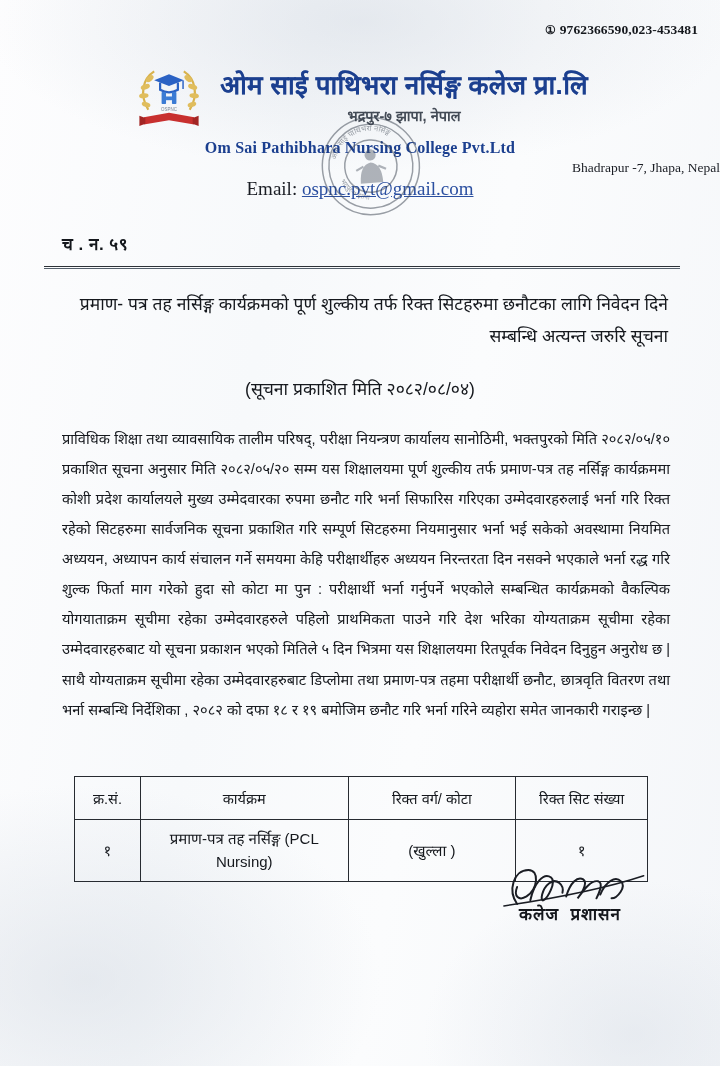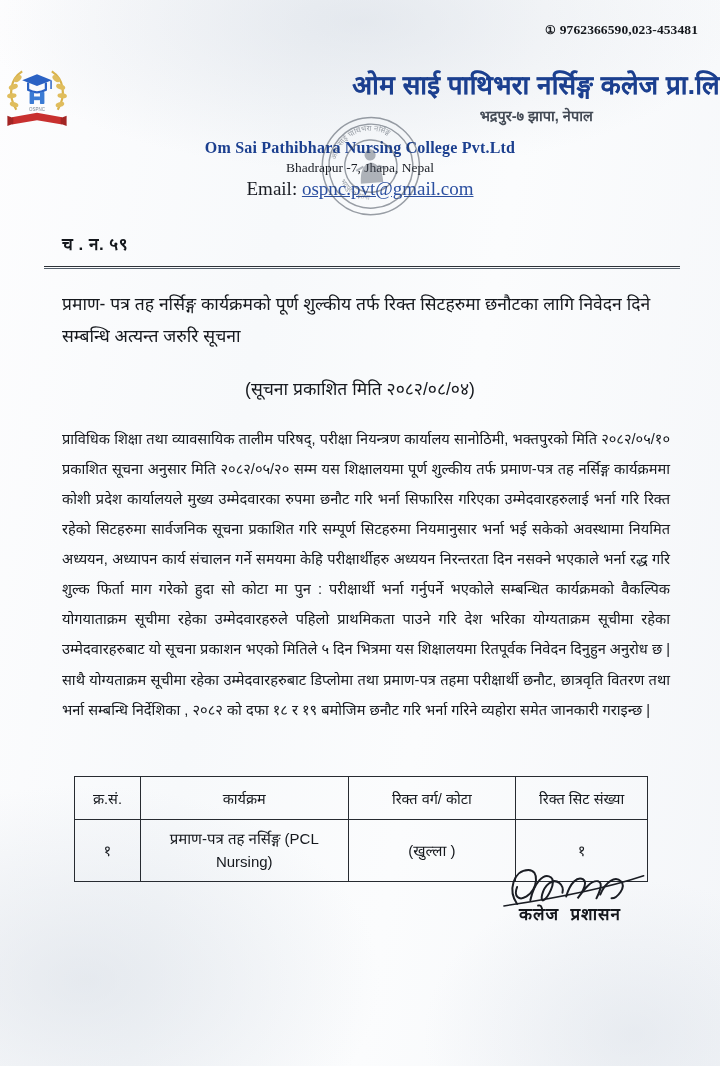--- a/index.html
+++ b/index.html
@@ -35,21 +35,21 @@
     letter-spacing: 0.1px;
   }
   .phone-icon { margin-right: 4px; font-size: 12px; }
 
   
   .header { position: absolute; top: 58px; left: 0; width: 720px; text-align: center; }
 
   .header-row {
     display: flex;
     align-items: center;
-    justify-content: space-between;
+    justify-content: center;
     gap: 14px;
   }
 
   .logo { width: 74px; height: 74px; position: relative; flex: 0 0 auto; }
 
   .college-name-np {
     font-family: "Liberation Sans", sans-serif;
     font-size: 26px;
     font-weight: bold;
     color: #1b3f8f;
@@ -74,20 +74,21 @@
     font-weight: bold;
     color: #1b3f8f;
     letter-spacing: 0.2px;
   }
 
   .addr-en {
     margin-top: 3px;
     font-family: "Liberation Serif", serif;
     font-size: 13.5px;
     color: #1a1d24;
+    text-align: right;
   }
 
   .email-en {
     margin-top: 2px;
     font-family: "Liberation Serif", serif;
     font-size: 19px;
     color: #1a1d24;
   }
   .email-addr { color: #2b4fa0; text-decoration: underline; }
 
@@ -124,21 +125,21 @@
   
   .title {
     position: absolute;
     left: 62px; top: 288px;
     width: 606px;
     font-family: "Liberation Sans", sans-serif;
     font-size: 17.5px;
     font-weight: normal;
     color: #15181d;
     line-height: 1.85;
-    text-align: left;
+    text-align: right;
   }
 
   .notice-date {
     position: absolute;
     left: 0; top: 376px;
     width: 720px;
     text-align: center;
     font-family: "Liberation Sans", sans-serif;
     font-size: 17.5px;
     color: #15181d;

